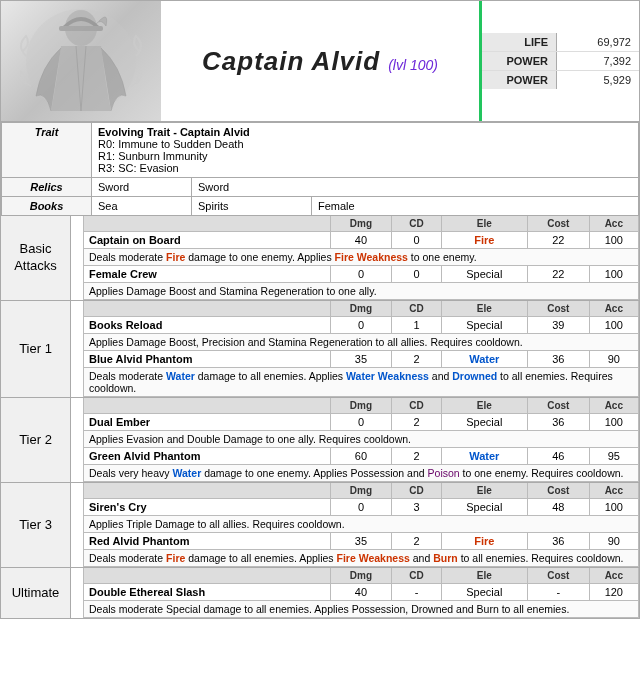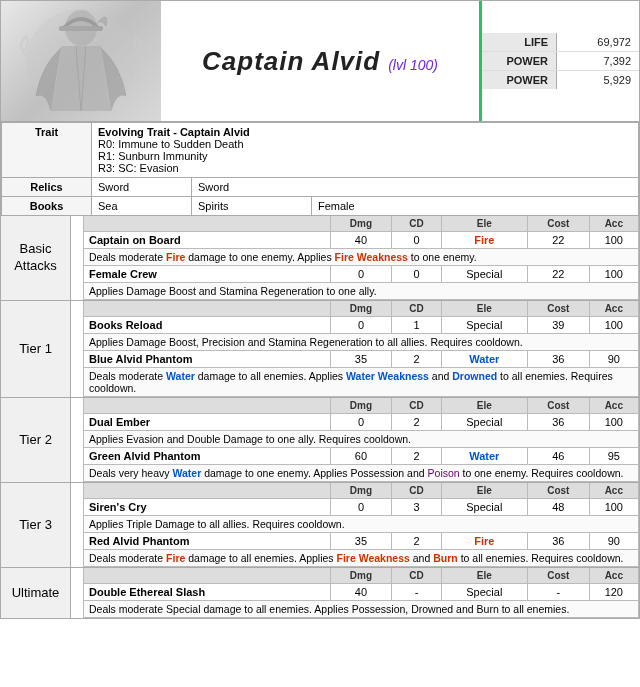--- a/index.html
+++ b/index.html
@@ -92,20 +92,21 @@
       border-collapse: collapse;
       border-bottom: 1px solid #aaa;
     }
     .info-table td {
       border: 1px solid #aaa;
       padding: 3px 6px;
       vertical-align: top;
       font-size: 11px;
     }
     .info-label {
+      font-style: italic;
       font-size: 13px;
       text-align: center;
       background: #f5f5f5;
       width: 80px;
       font-weight: bold;
       vertical-align: middle;
       margin-top: 24px;
     }
     .trait-name {
       font-weight: bold;

